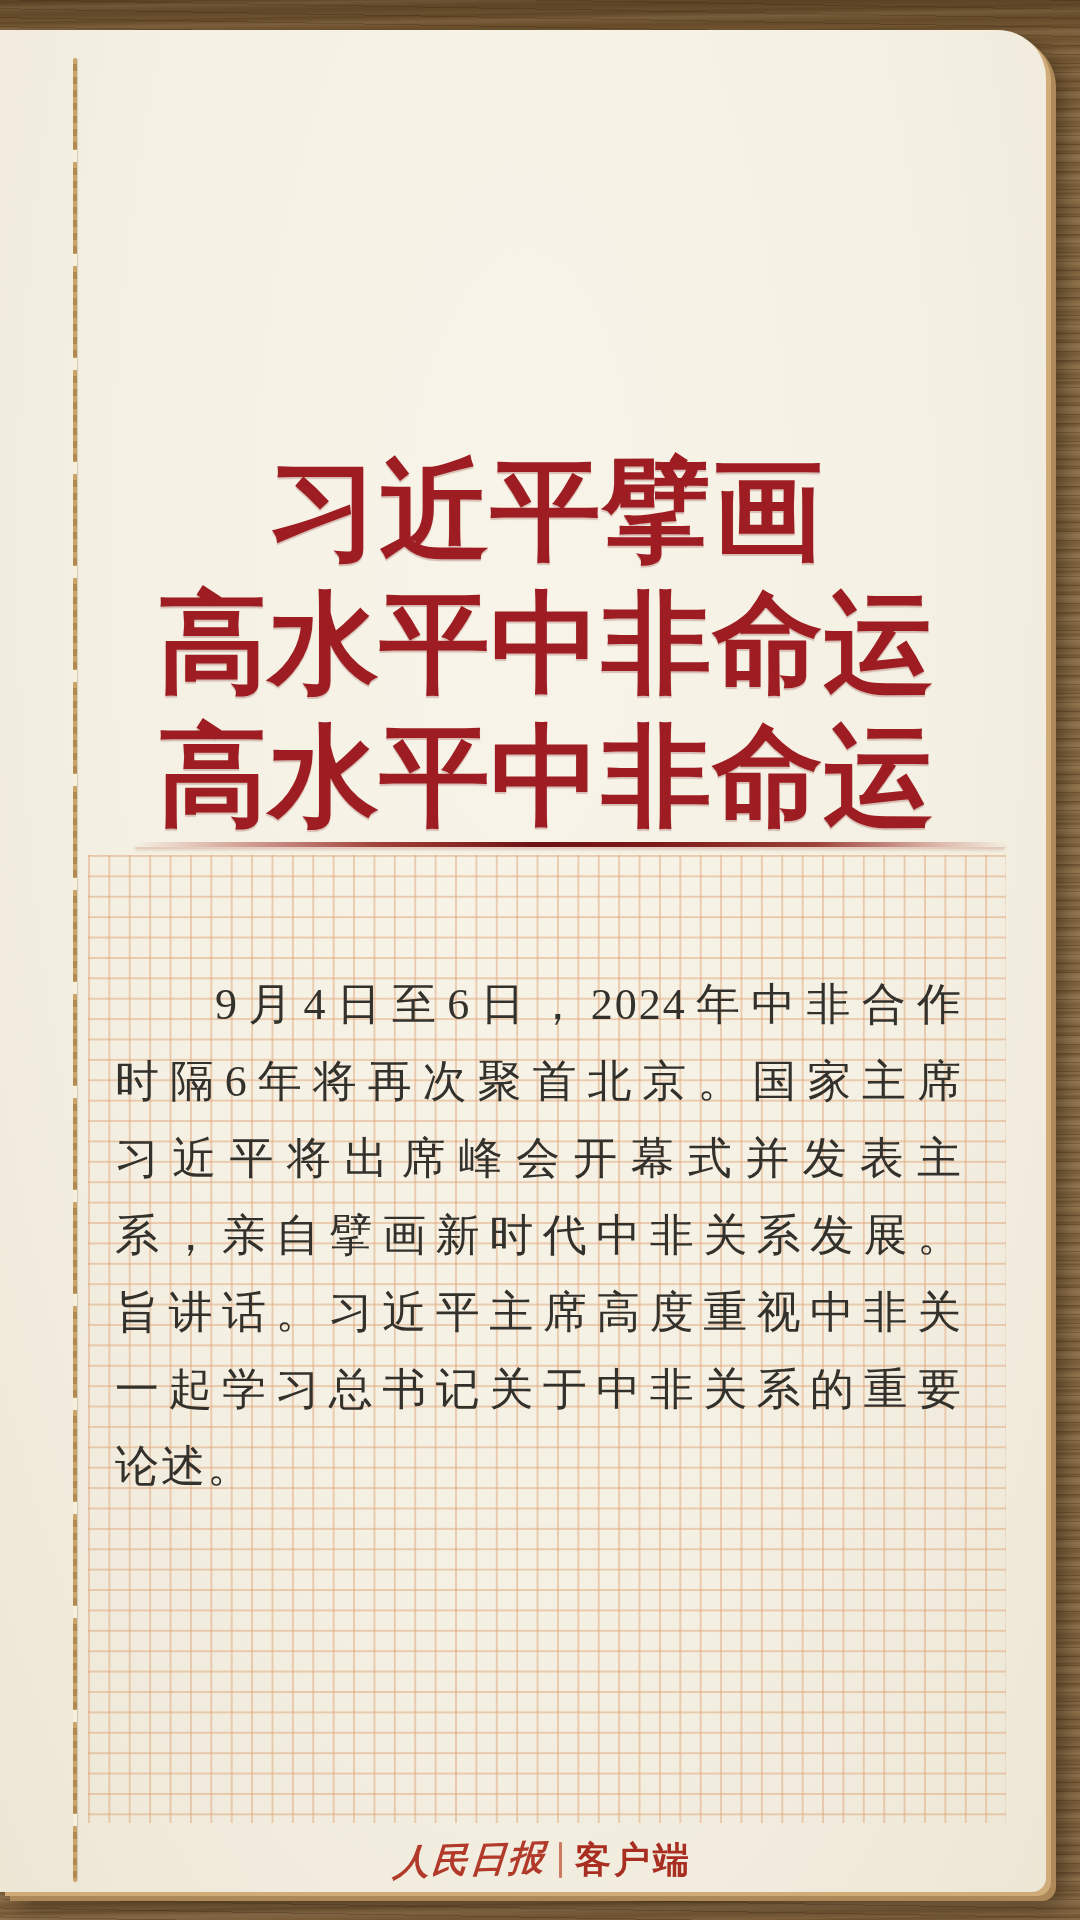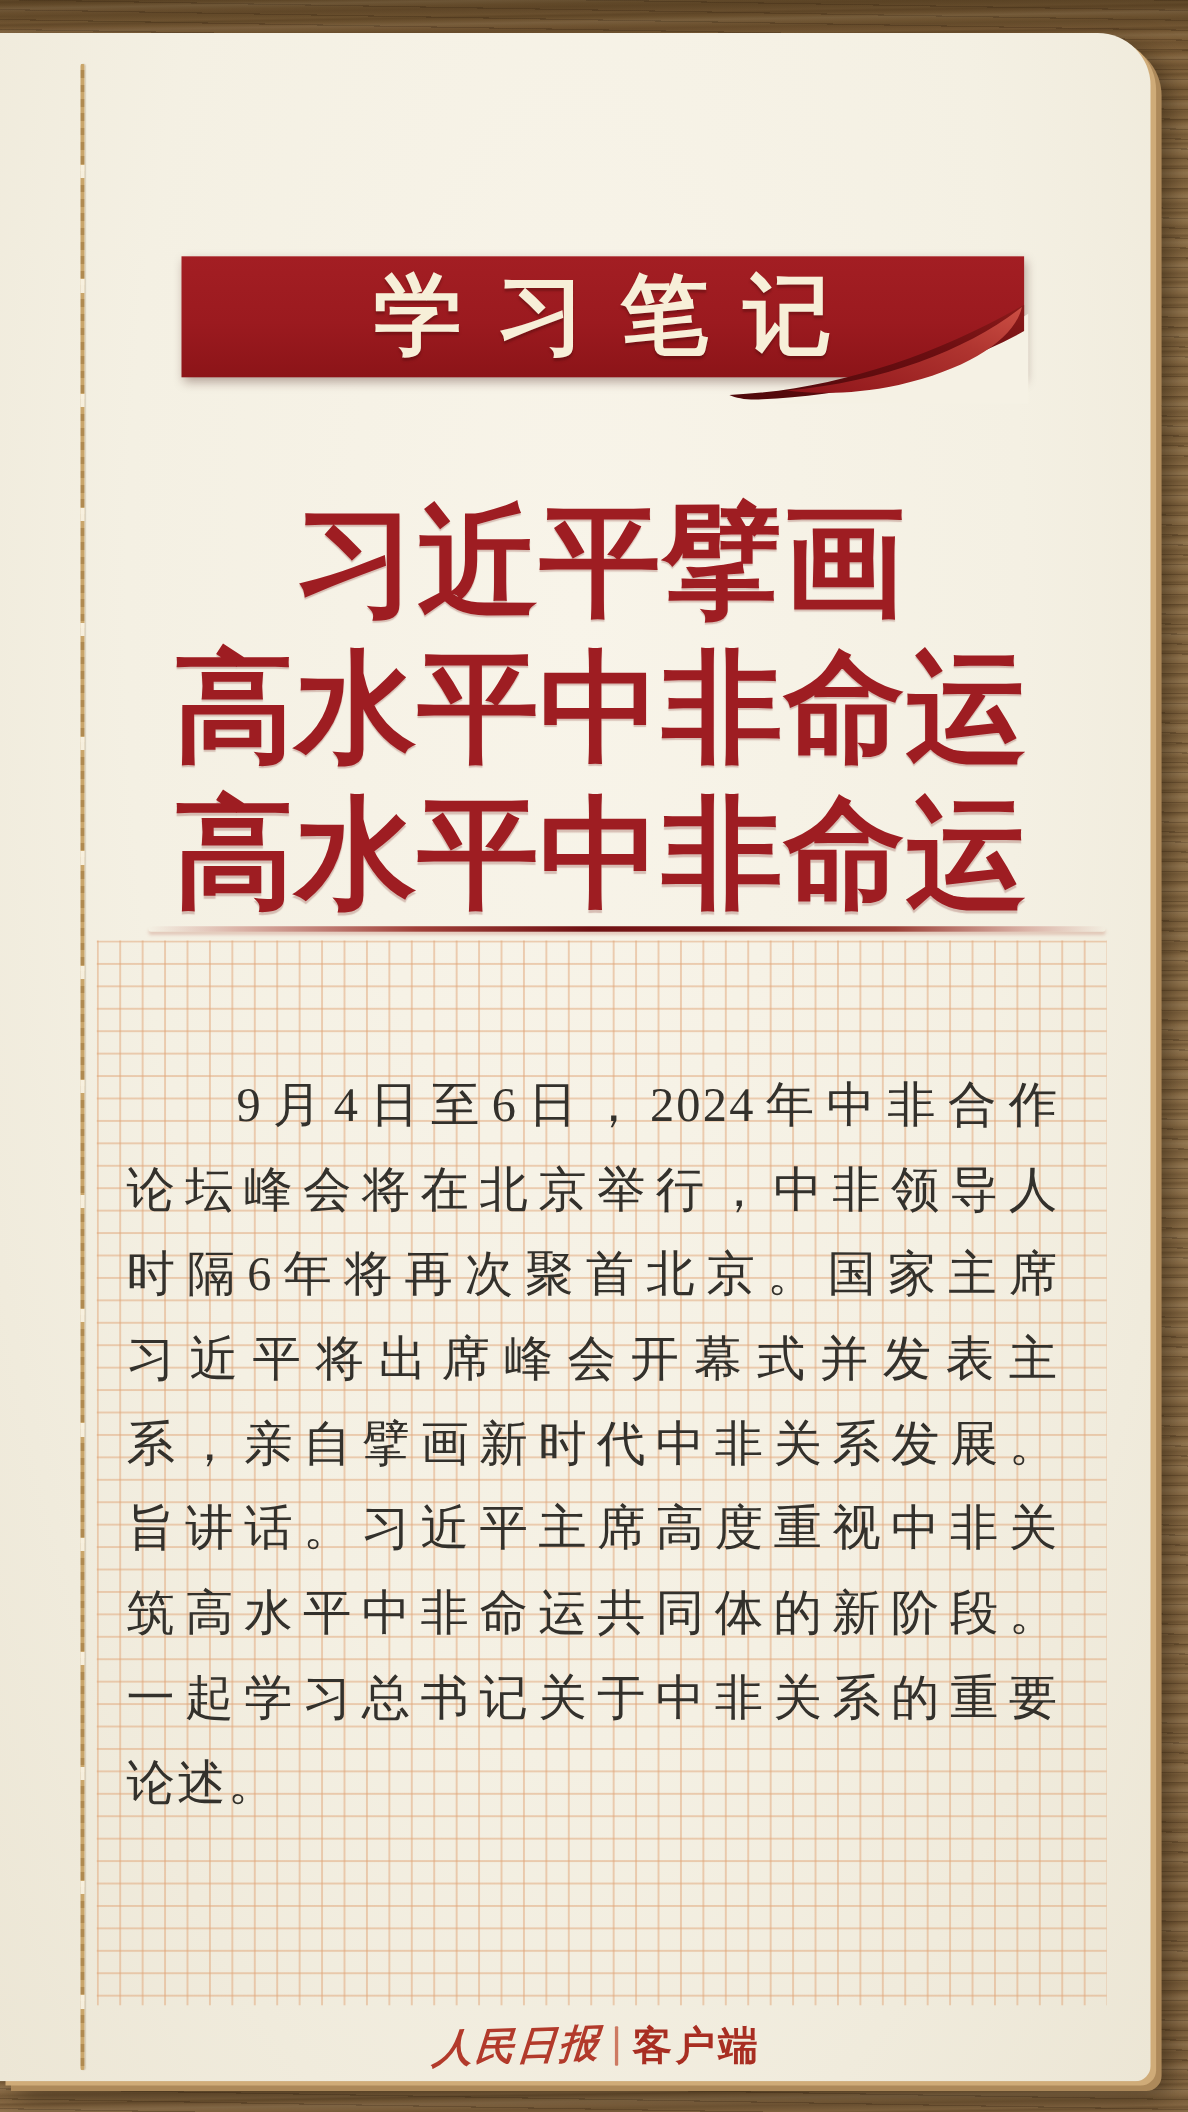--- a/index.html
+++ b/index.html
@@ -118,59 +118,37 @@
 </style>
 </head>
 <body>
 
 <div class="wood"></div>
 
 <div class="page">
 
   <div class="stitch"></div>
 
-  <div class="banner">
-    <span class="banner-text">学习笔记</span>
-    <svg class="curl" viewBox="0 0 290 100" xmlns="http://www.w3.org/2000/svg" aria-hidden="true">
-      <defs>
-        <linearGradient id="gDark" x1="0" y1="1" x2="1" y2="0">
-          <stop offset="0" stop-color="#4f090b"></stop>
-          <stop offset="0.6" stop-color="#6b0e11"></stop>
-          <stop offset="1" stop-color="#8c1a1a"></stop>
-        </linearGradient>
-        <linearGradient id="gFold" x1="0" y1="1" x2="1" y2="0">
-          <stop offset="0" stop-color="#8e1419"></stop>
-          <stop offset="0.65" stop-color="#b03530"></stop>
-          <stop offset="1" stop-color="#cc4f44"></stop>
-        </linearGradient>
-      </defs>
-      <path d="M55,100 L290,100 L290,18 C222,62 140,90 55,100 Z" fill="#f5f1e4"></path>
-      <path d="M18,92 C110,88 202,58 286,10 L286,34 C216,74 120,93 48,96 C35,97 25,95 18,92 Z" fill="url(#gDark)"></path>
-      <path d="M70,88 C160,80 236,50 284,12 C278,40 238,68 172,83 C130,92 96,91 70,88 Z" fill="url(#gFold)"></path>
-    </svg>
-  </div>
 
   <div class="title">
     <div class="title-line">习近平擘画</div>
     <div class="title-line">高水平中非命运</div>
     <div class="title-line">高水平中非命运</div>
   </div>
 
   <div class="divider"></div>
 
   <div class="grid"></div>
 
   <div class="body-text">
     <div class="body-line first">9月4日至6日，2024年中非合作</div>
-    <div class="body-line">论坛峰会将在北京举行，中非领导人</div>
     <div class="body-line">时隔6年将再次聚首北京。国家主席</div>
     <div class="body-line">习近平将出席峰会开幕式并发表主</div>
     <div class="body-line">系，亲自擘画新时代中非关系发展。</div>
     <div class="body-line">旨讲话。习近平主席高度重视中非关</div>
-    <div class="body-line">筑高水平中非命运共同体的新阶段。</div>
     <div class="body-line">一起学习总书记关于中非关系的重要</div>
     <div class="body-line last">论述。</div>
   </div>
 
   <div class="footer">
     <span class="script">人民日报</span>
     <span class="bar"></span>
     <span class="client">客户端</span>
   </div>
 

